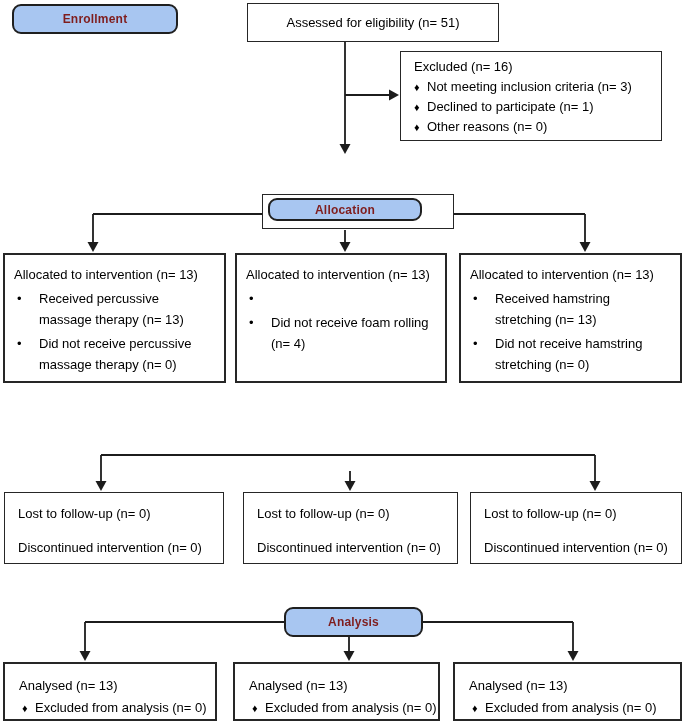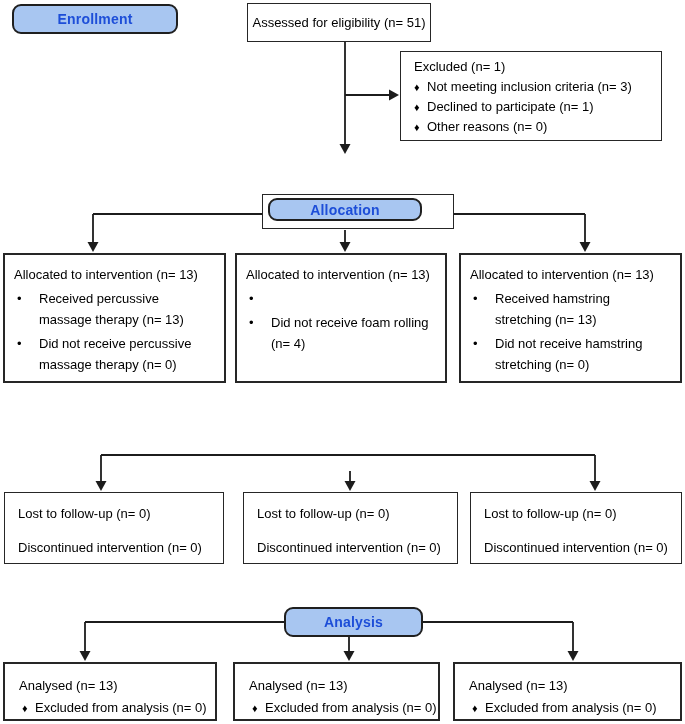--- a/index.html
+++ b/index.html
@@ -7,34 +7,34 @@
     position:relative; width:685px; height:724px; background:#ffffff;
     font-family:"Liberation Sans","DejaVu Sans",sans-serif; color:#000;
     overflow:hidden;
   }
   .connectors { position:absolute; left:0; top:0; z-index:1; }
 
   .stage {
     position:absolute; z-index:3; box-sizing:border-box;
     background:#a8c6f1; border:2px solid #1f1f1f; border-radius:9px;
     display:flex; align-items:center; justify-content:center;
-    font-weight:bold; font-size:14px; color:#1d4ed8; letter-spacing:.2px;
+    font-weight:bold; font-size:12px; color:#7f1d1d; letter-spacing:.2px;
   }
   .stage-enrollment { left:12px; top:4px;   width:166px; height:30px; }
   .stage-allocation { left:268px; top:198px; width:154px; height:23px; }
   .stage-followup   { left:277px; top:439px; width:150px; height:32px; }
   .stage-analysis   { left:284px; top:607px; width:139px; height:30px; }
 
   .box {
     position:absolute; z-index:2; box-sizing:border-box;
     background:#ffffff; border:1.6px solid #262626; font-size:13px; line-height:20px;
   }
   .centered { display:flex; align-items:center; justify-content:center; text-align:center; }
 
-  .box-assessed   { left:247px; top:3px;   width:184px; height:39px; }
+  .box-assessed   { left:247px; top:3px;   width:252px; height:39px; }
   .box-excluded   { left:400px; top:51px;  width:262px; height:90px; padding:5px 4px 0 13px; }
   .box-randomized { left:262px; top:154px; width:192px; height:35px;margin-top:40px; }
 
   .box-alloc { top:253px; height:130px; border-width:2px; padding:10px 2px 0 9px; }
   .box-alloc-1 { left:3px;   width:223px; }
   .box-alloc-2 { left:235px; width:212px; }
   .box-alloc-3 { left:459px; width:223px; }
 
   .box-fu { top:492px; height:72px; border-width:1.8px; padding:11px 2px 0 13px; }
   .box-fu-1 { left:4px;   width:220px; }
@@ -104,21 +104,21 @@
 
   <div class="stage stage-enrollment">Enrollment</div>
   <div class="stage stage-allocation">Allocation</div>
   <div class="stage stage-analysis">Analysis</div>
 
   <div class="box box-assessed centered">
     <span>Assessed for eligibility (n= 51)</span>
   </div>
 
   <div class="box box-excluded">
-    <div>Excluded (n= 1)</div>
+    <div>Excluded (n= 16)</div>
     <div class="brow">
       <span class="bchar">♦</span>
       <span class="btext">Not meeting inclusion criteria (n= 3)</span>
     </div>
     <div class="brow">
       <span class="bchar">♦</span>
       <span class="btext">Declined to participate (n= 1)</span>
     </div>
     <div class="brow">
       <span class="bchar">♦</span>

